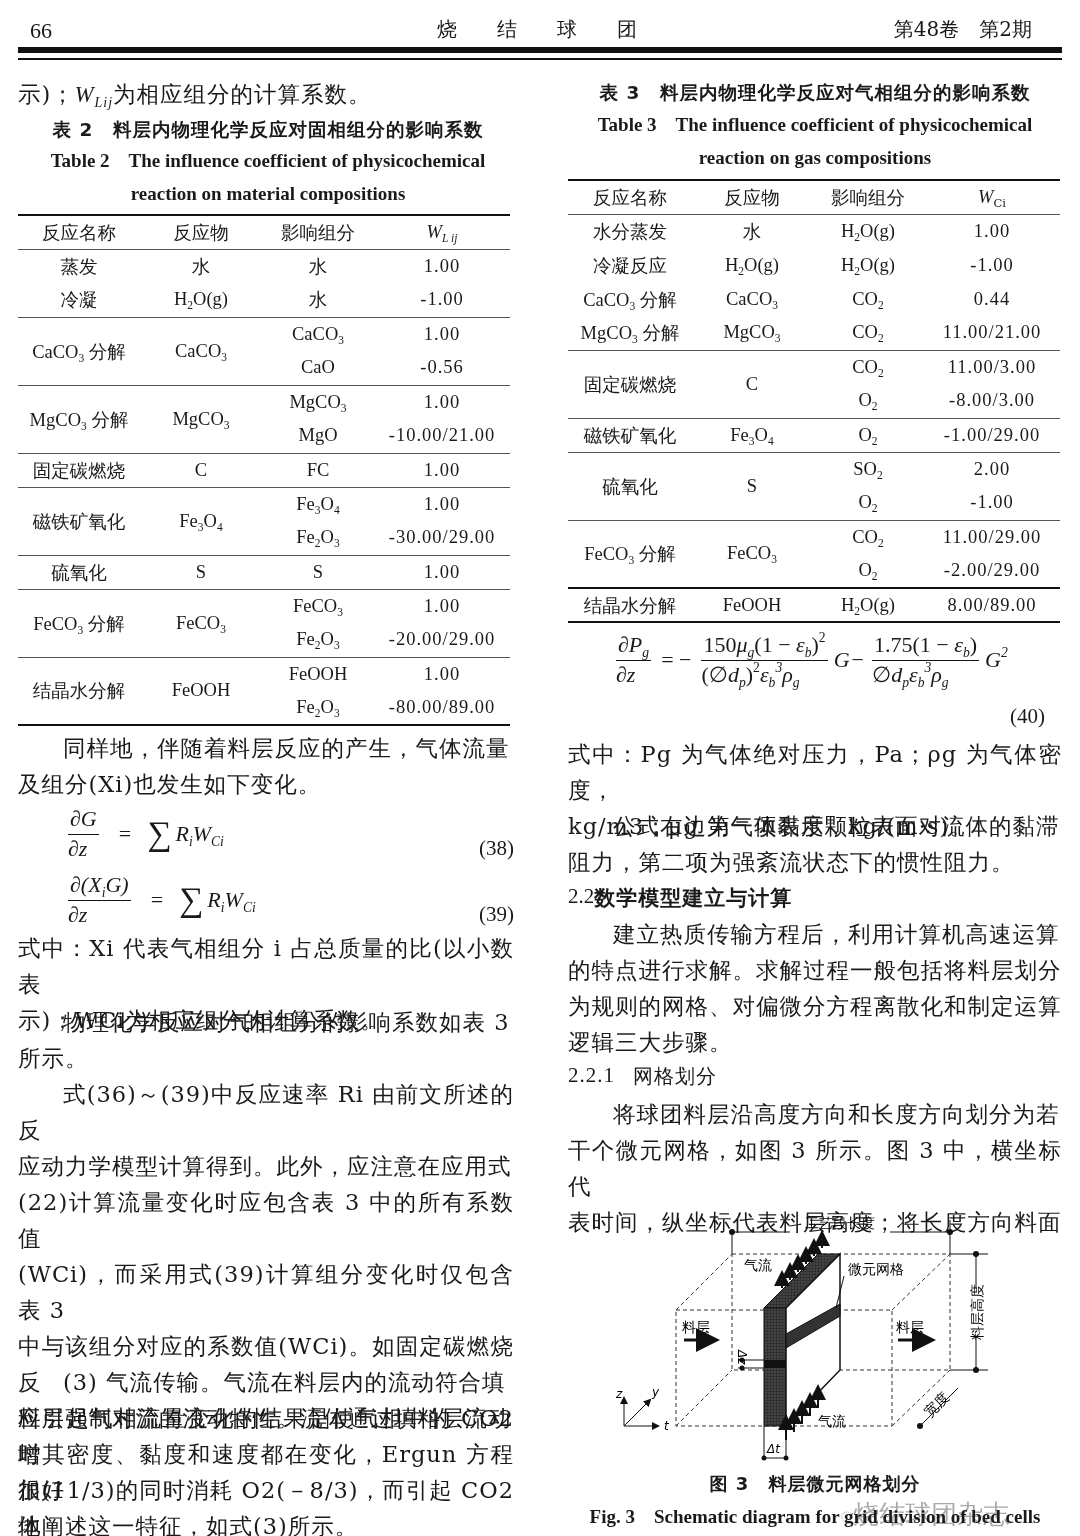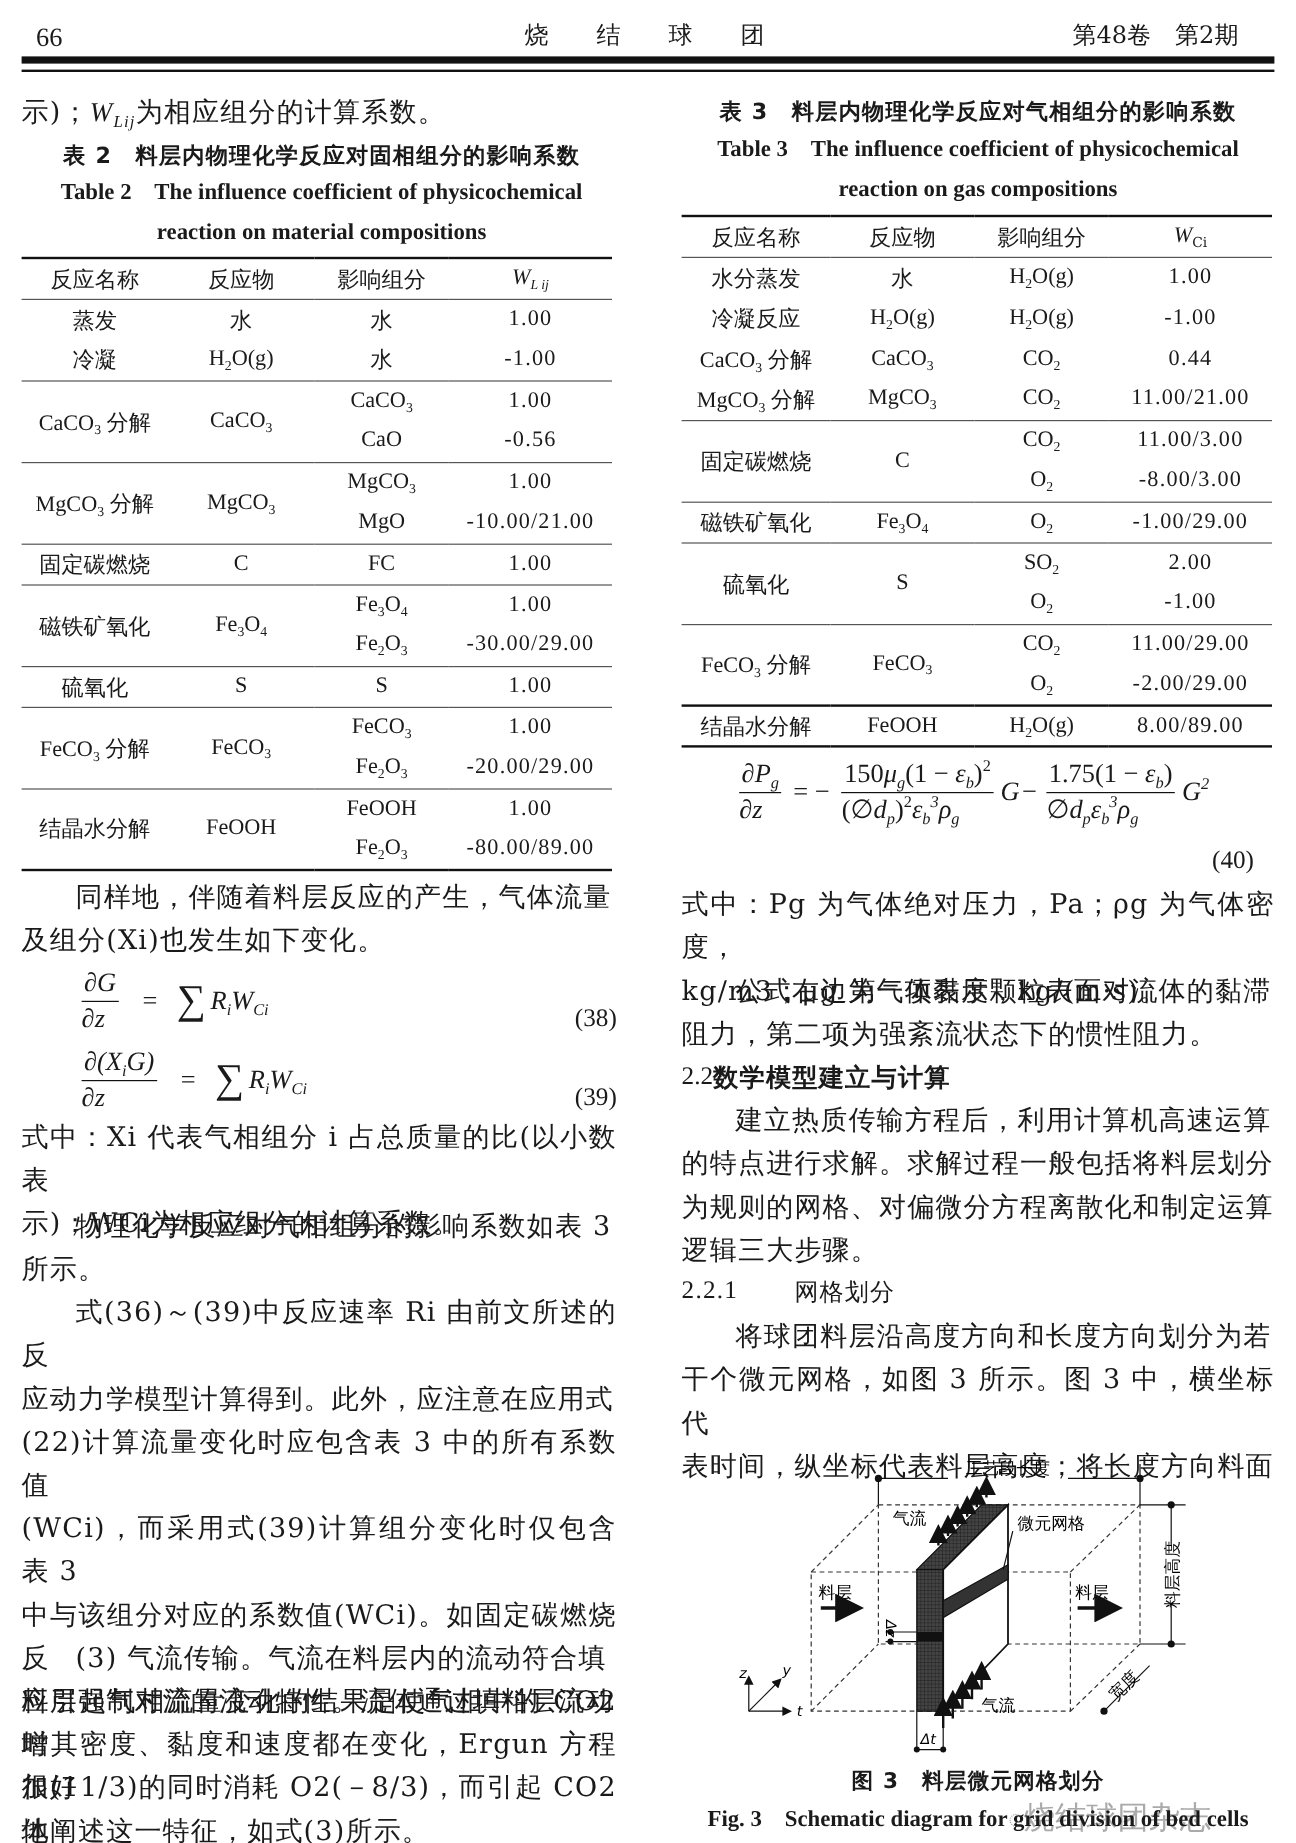--- a/index.html
+++ b/index.html
@@ -346,21 +346,21 @@
   <span class="sec">数学模型建立与计算</span>
 </div>
 
 <div class="abs para" style="left:568px; top:916px; width:494px;">
   <div class="indent">建立热质传输方程后，利用计算机高速运算</div>
   <div>的特点进行求解。求解过程一般包括将料层划分</div>
   <div>为规则的网格、对偏微分方程离散化和制定运算</div>
   <div>逻辑三大步骤。</div>
 </div>
 
-<div class="abs" style="left:568px; top:1063px; width:494px; display:flex; gap:47px;">
+<div class="abs" style="left:568px; top:1063px; width:494px; display:flex; gap:18px;">
   <span class="serif" style="font-size:21px; letter-spacing:1px;">2.2.1</span>
   <span class="subsec">网格划分</span>
 </div>
 
 <div class="abs para" style="left:568px; top:1096px; width:494px;">
   <div class="indent">将球团料层沿高度方向和长度方向划分为若</div>
   <div>干个微元网格，如图 3 所示。图 3 中，横坐标代</div>
   <div>表时间，纵坐标代表料层高度；将长度方向料面</div>
 </div>
 

